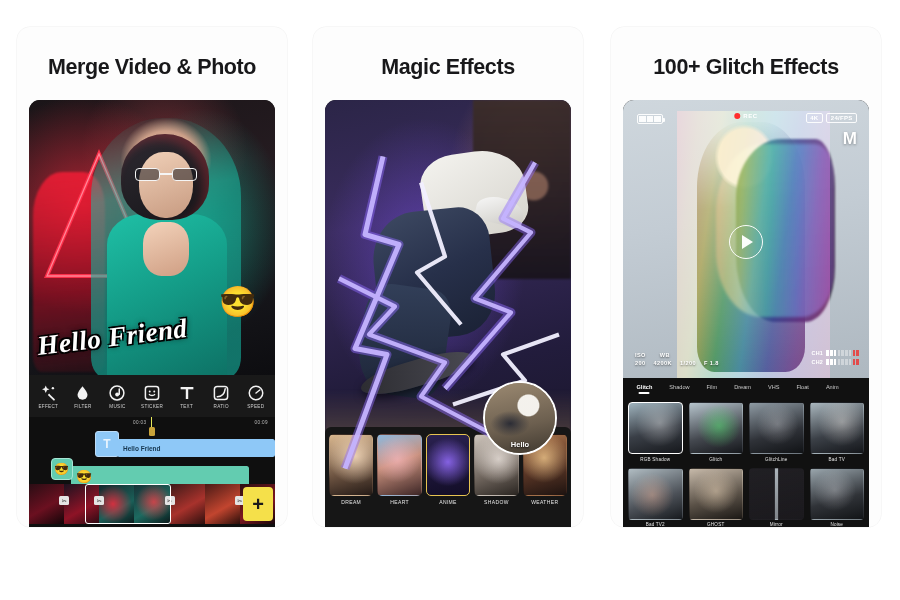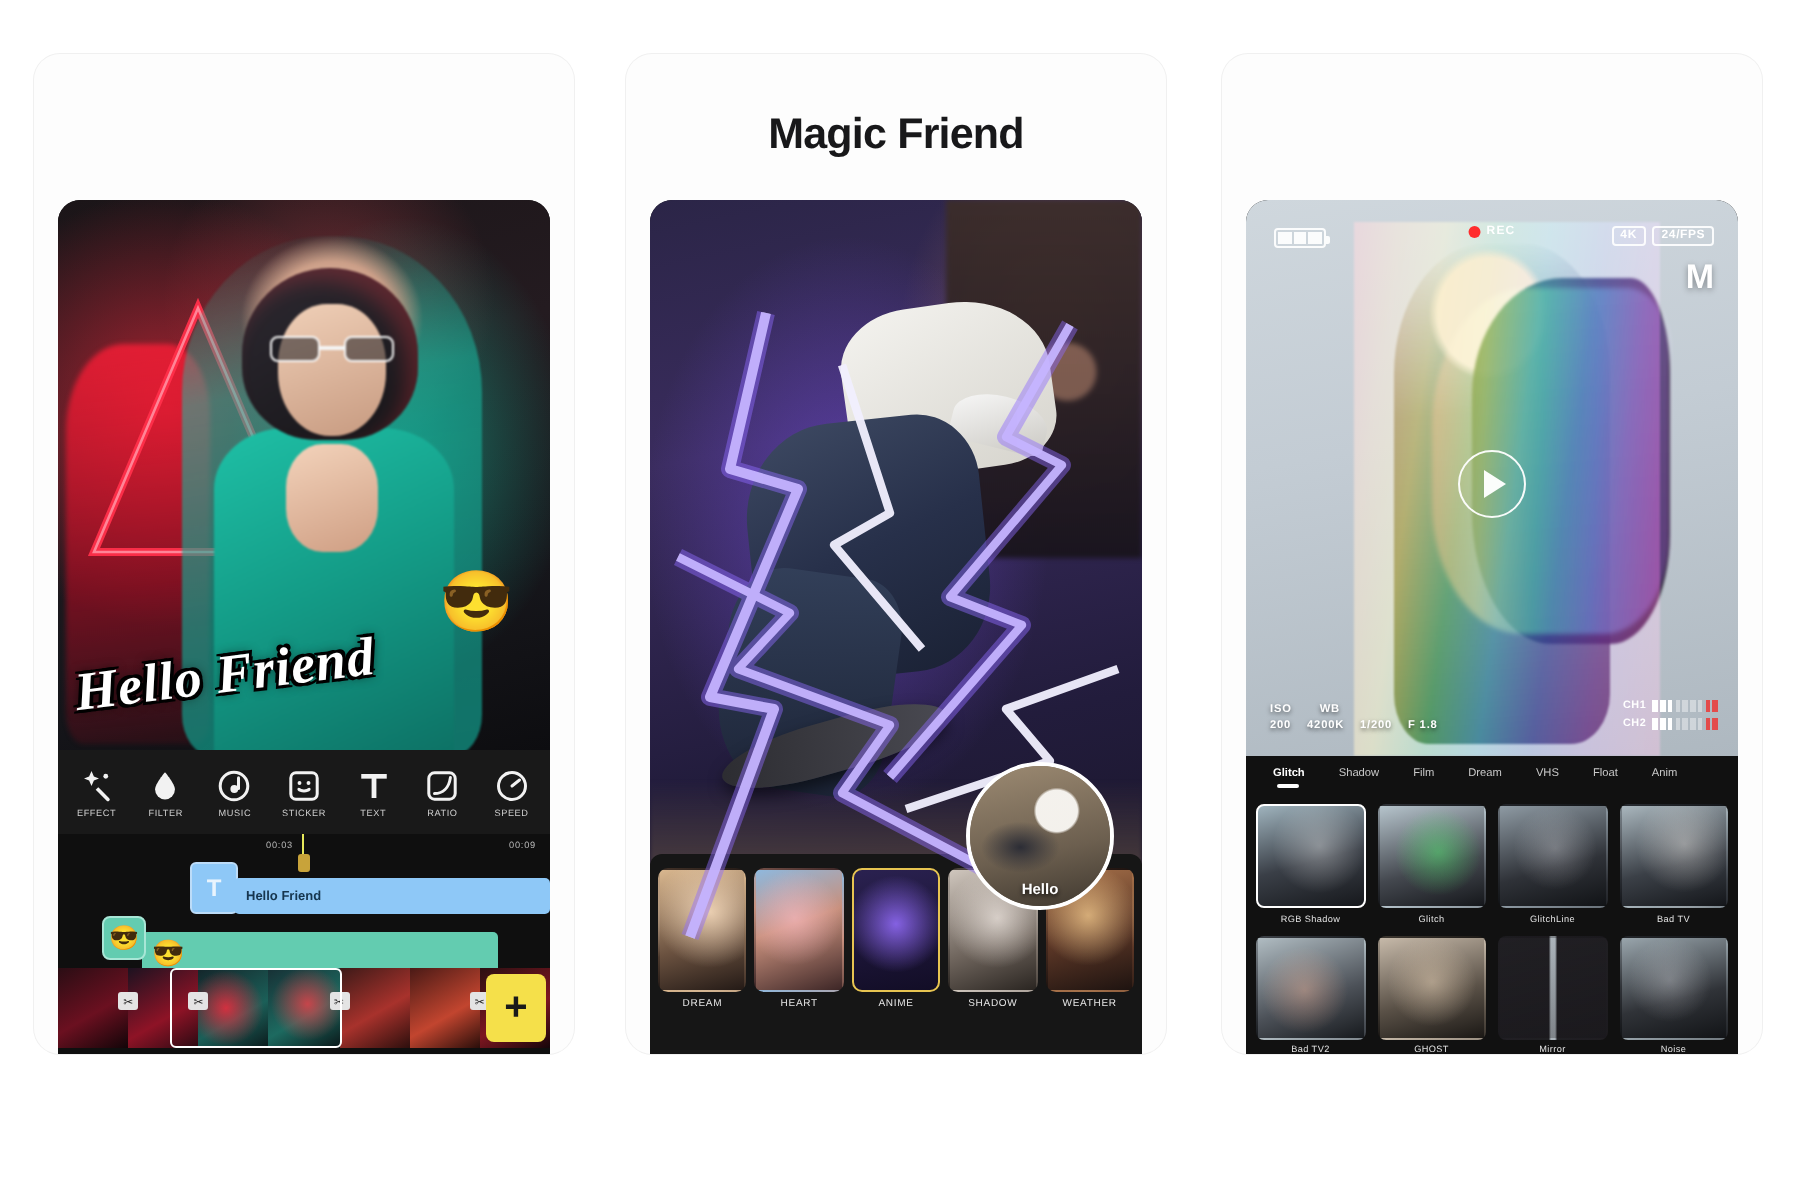--- a/index.html
+++ b/index.html
@@ -559,20 +559,21 @@
   .gt-f { background: radial-gradient(circle at 50% 44%, rgba(215,195,170,0.6), rgba(0,0,0,0) 58%), linear-gradient(165deg,#c6b9a9,#5a5147 58%,#1b1815); }
   .gt-g { background: linear-gradient(90deg, rgba(26,24,28,0.95) 0 46%, rgba(200,206,212,0.5) 48% 52%, rgba(26,24,28,0.95) 54% 100%), linear-gradient(165deg,#9aa6ad,#2a2d32); }
   .gt-h { background: radial-gradient(circle at 46% 42%, rgba(235,235,240,0.3), rgba(0,0,0,0) 52%), linear-gradient(165deg,#99a5ac,#303338 60%,#121417); }
 </style>
 </head>
 <body>
 
 <div id="stage">
 
   <div class="card" id="card-1">
+    <div class="card-title">Merge Video &amp; Photo</div>
 
     <div class="screen">
       <div class="c1-photo">
         <div class="c1-redfig"></div>
         <div class="neon-tri">
           <svg viewBox="0 0 120 140">
             <polygon points="60,8 112,130 8,130" fill="none" stroke="#ff2f4a" stroke-width="4" opacity="0.95"></polygon>
             <polygon points="60,8 112,130 8,130" fill="none" stroke="#ff8fa0" stroke-width="1.3" opacity="0.9"></polygon>
           </svg>
         </div>
@@ -691,21 +692,21 @@
             </div>
           <div class="fs-cell" style="background:linear-gradient(150deg,#2c0f12,#7d1620 58%,#16060a)"></div>
           <div class="fs-selected"></div>
           <div class="fs-add">+</div>
         </div>
       </div>
     </div>
   </div>
 
   <div class="card" id="card-2">
-    <div class="card-title">Magic Friend</div>
+    <div class="card-title">Magic Effects</div>
 
     <div class="screen">
       <div class="c2-photo">
         <div class="c2-crowd"></div>
         <div class="c2-floor"></div>
         <div class="c2-skater">
           <div class="c2-hoodie"></div>
           <div class="c2-cap"></div>
           <div class="c2-jeans"></div>
           <div class="c2-leg"></div>
@@ -754,20 +755,21 @@
           <div class="eff-item">
             <div class="eff-thumb th-weather"></div>
             <div class="eff-label">WEATHER</div>
           </div>
         </div>
       </div>
     </div>
   </div>
 
   <div class="card" id="card-3">
+    <div class="card-title">100+ Glitch Effects</div>
 
     <div class="screen">
       <div class="c3-photo">
         <div class="c3-figure"></div>
         <div class="c3-hair"></div>
         <div class="c3-rgb"></div>
         <div class="c3-rgb2"></div>
 
         <div class="hud hud-batt">
           <i></i>

